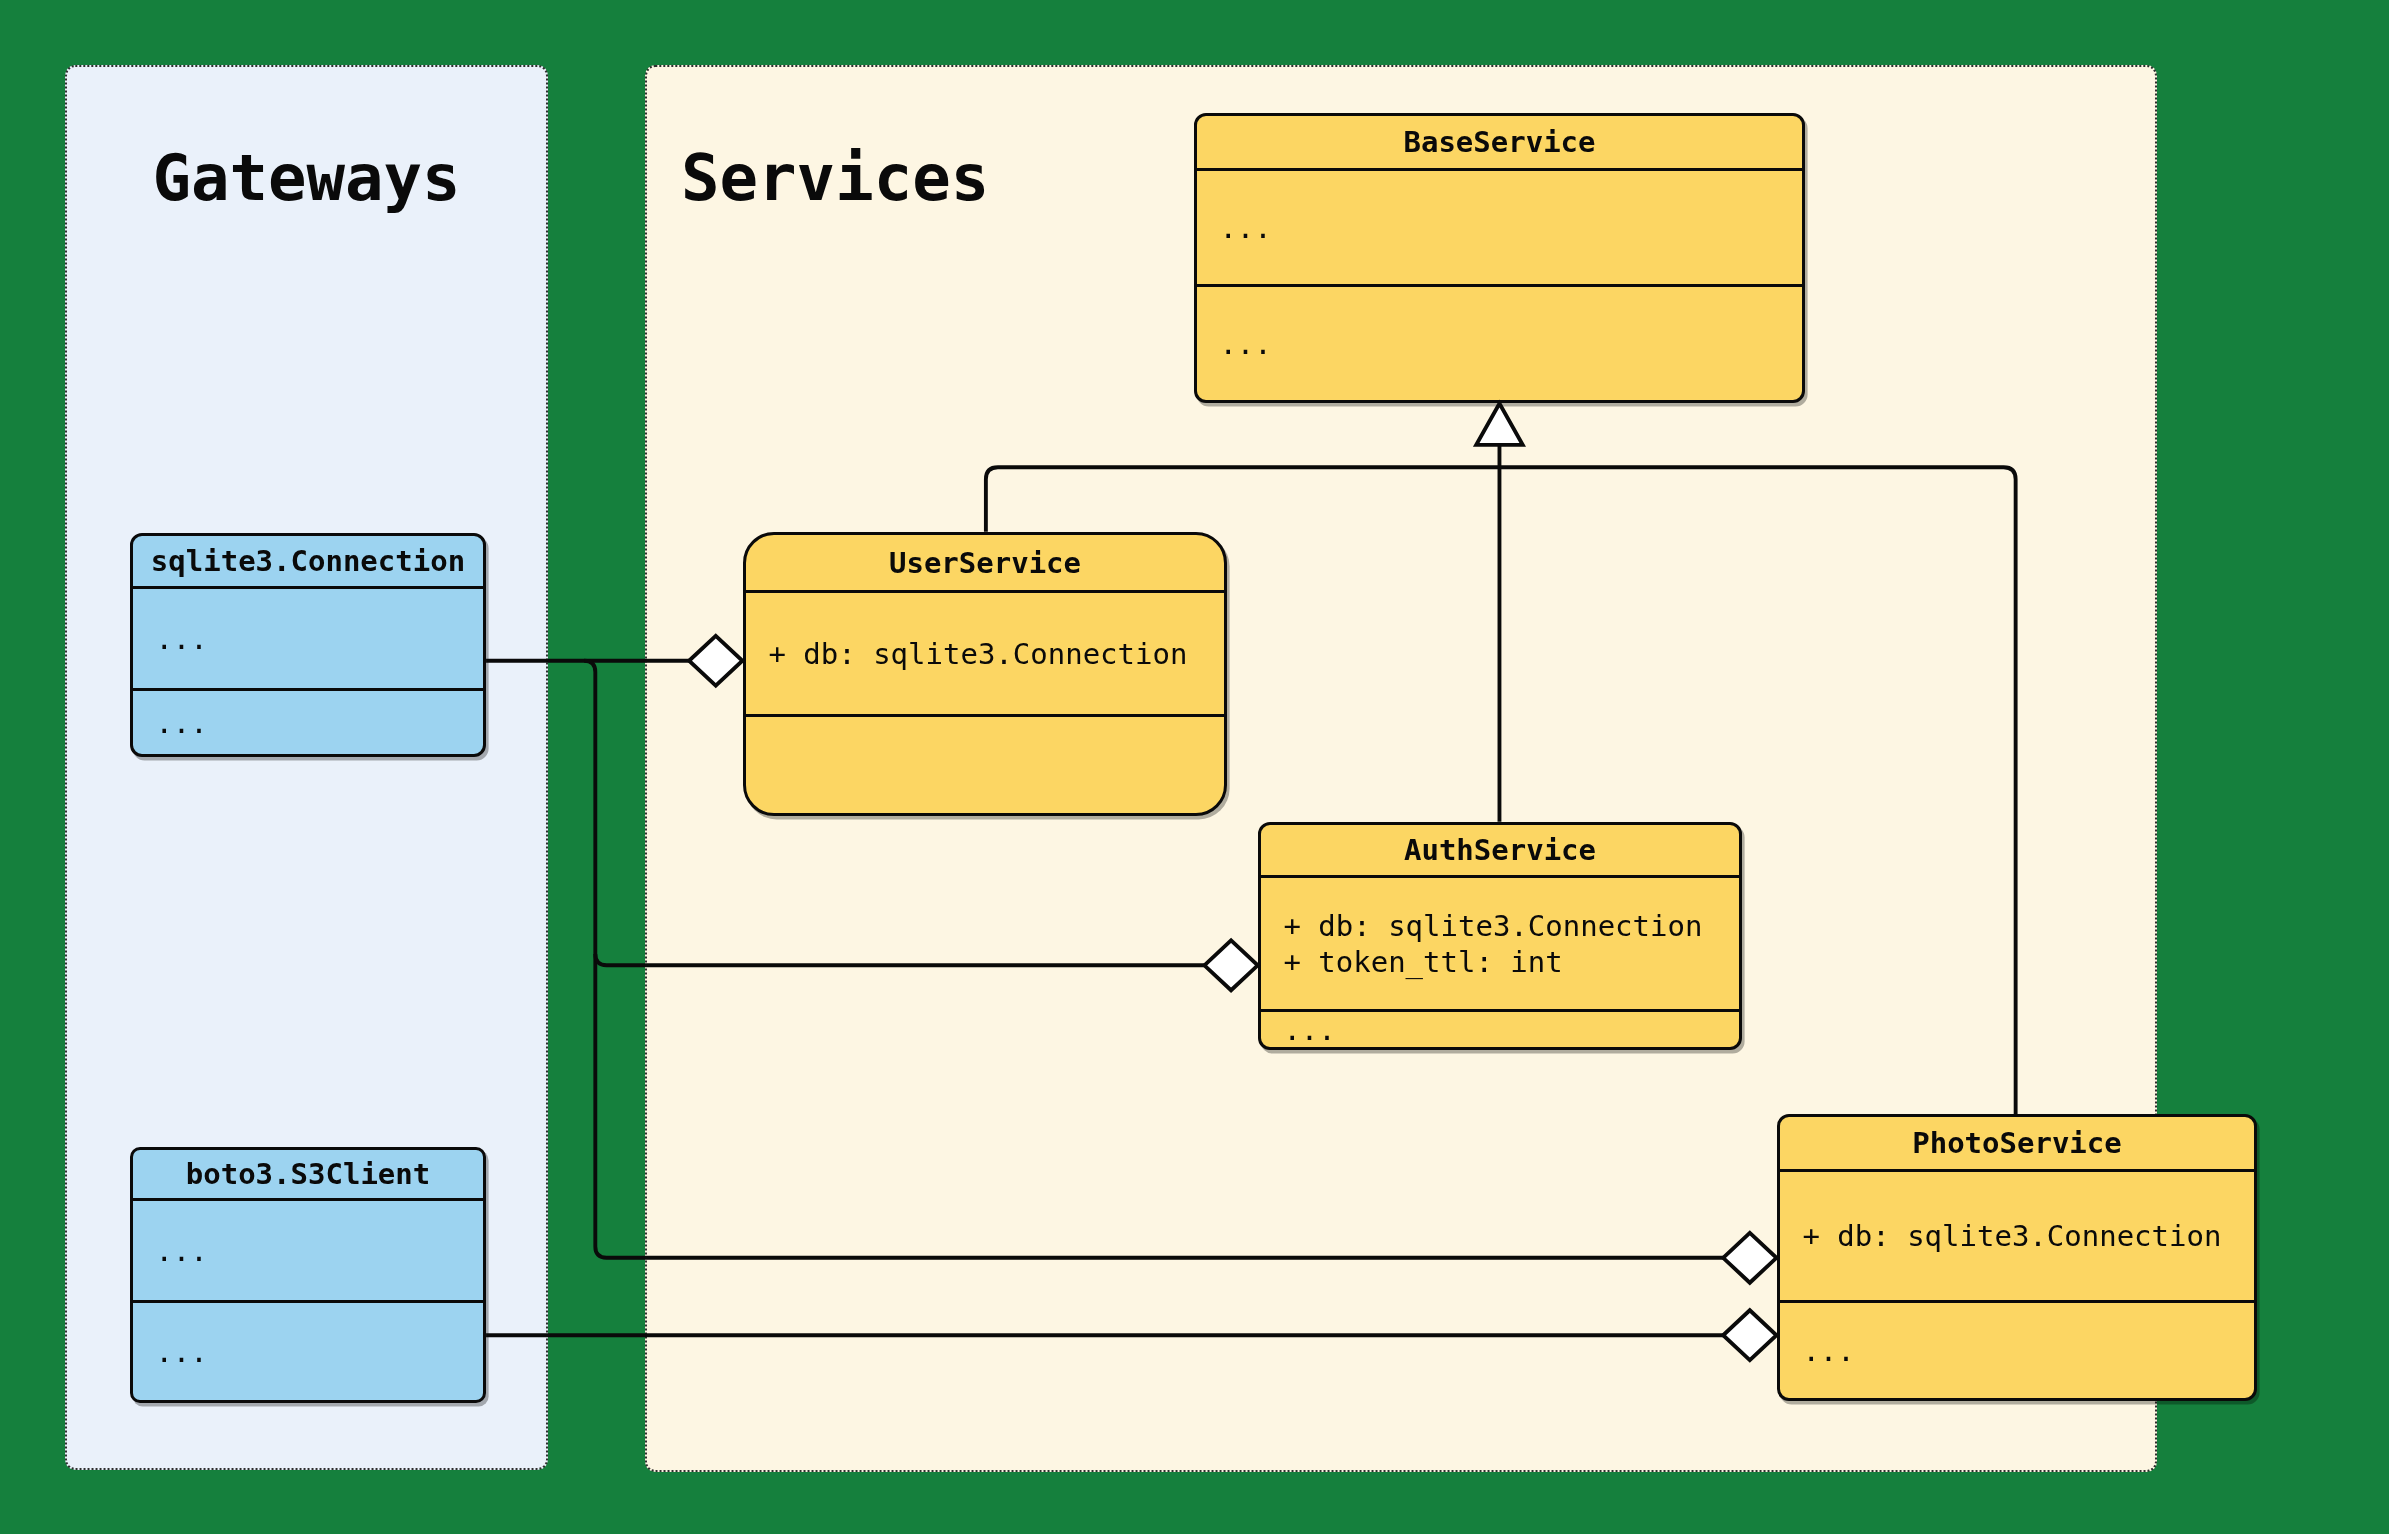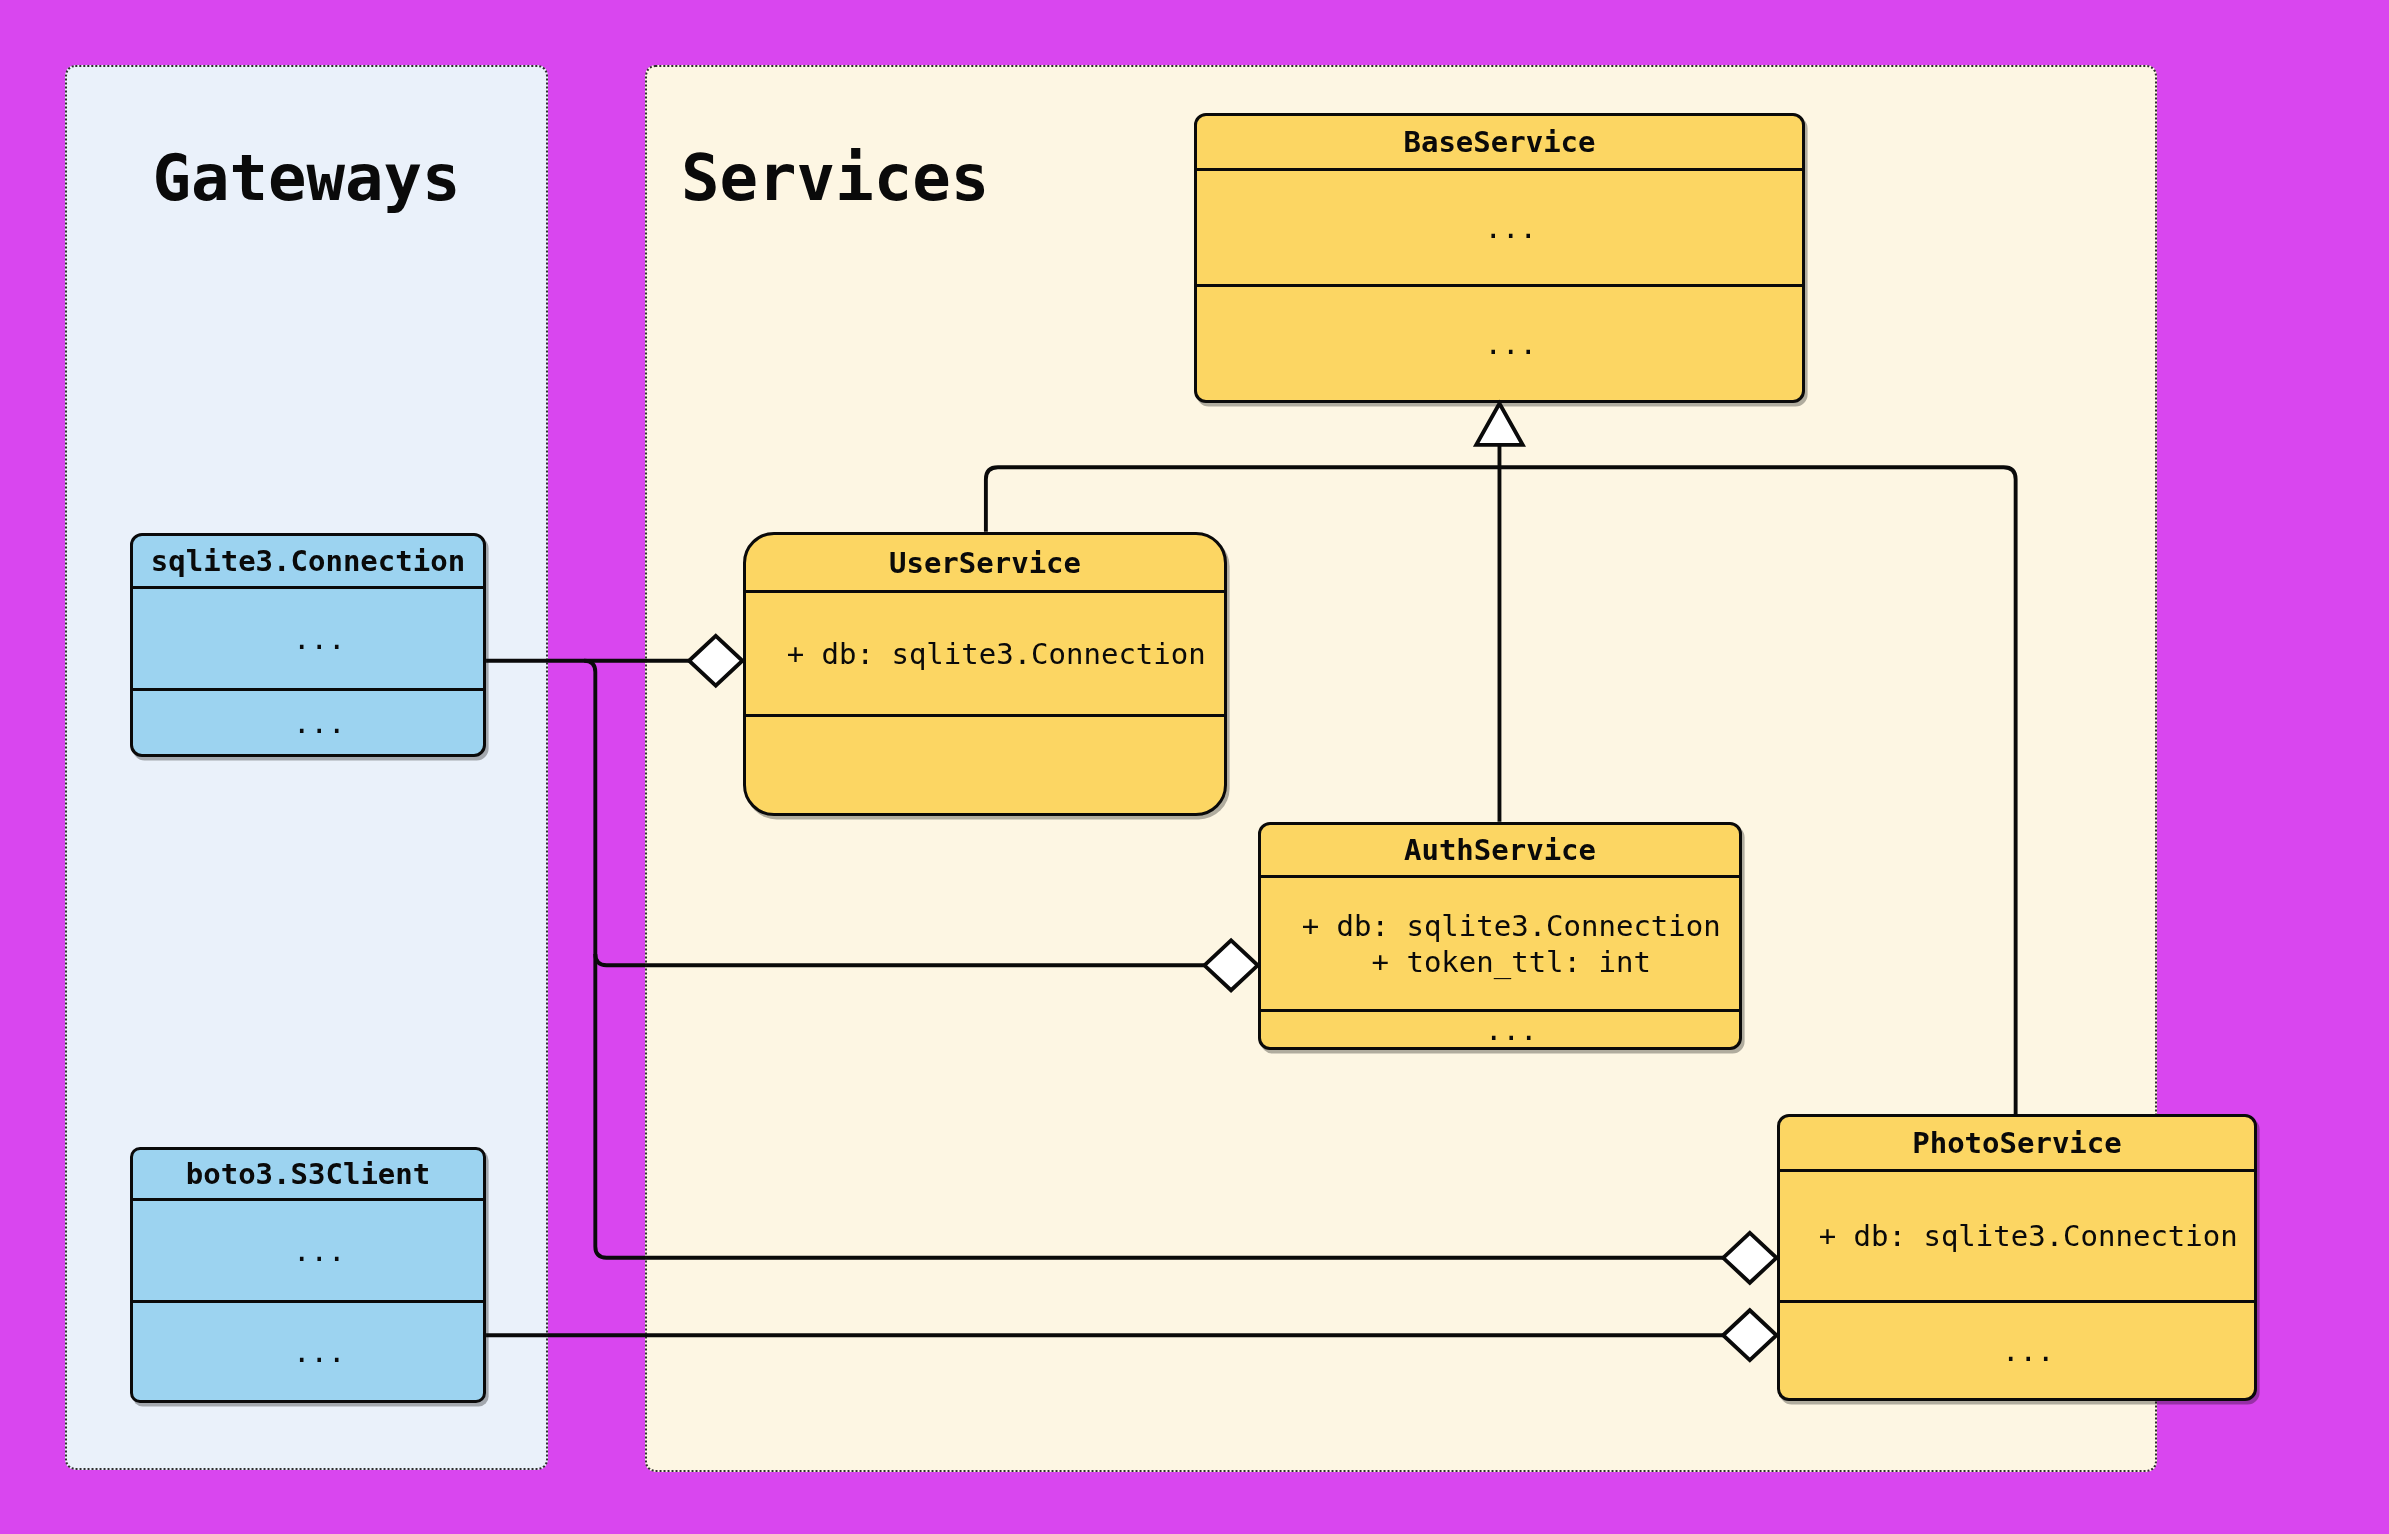--- a/index.html
+++ b/index.html
@@ -1,20 +1,20 @@
 <!DOCTYPE html>
 <html style="font-size:13.8px"><head>
 <meta charset="utf-8">
 <style>
   html, body { margin: 0; padding: 0; background: #ffffff; }
   #canvas {
     position: relative;
     width: 2389px;
     height: 1534px;
-    background: #d946ef;
+    background: #15803d;
     font-family: "DejaVu Sans Mono", "Liberation Mono", monospace;
     color: #0a0a0a;
     overflow: hidden;
   }
   .cluster {
     position: absolute;
     border: 2.6px dotted #2e2e2e;
     border-radius: 10.3px;
     box-sizing: border-box;
   }
@@ -34,21 +34,20 @@
   .cls {
     position: absolute;
     box-sizing: border-box;
     background: #fcd663;
     border: 3.4px solid #0a0a0a;
     border-radius: 12px;
     box-shadow: 2.6px 3.4px 0 rgba(0,0,0,0.30);
     display: flex;
     flex-direction: column;
     overflow: hidden;
-    text-align: center;
   }
   .cls.blue { background: #9cd3f0; }
   .cls-title {
     display: flex;
     align-items: center;
     justify-content: center;
     font-size: 29px;
     font-weight: bold;
     flex: 0 0 auto;
     box-sizing: border-box;

